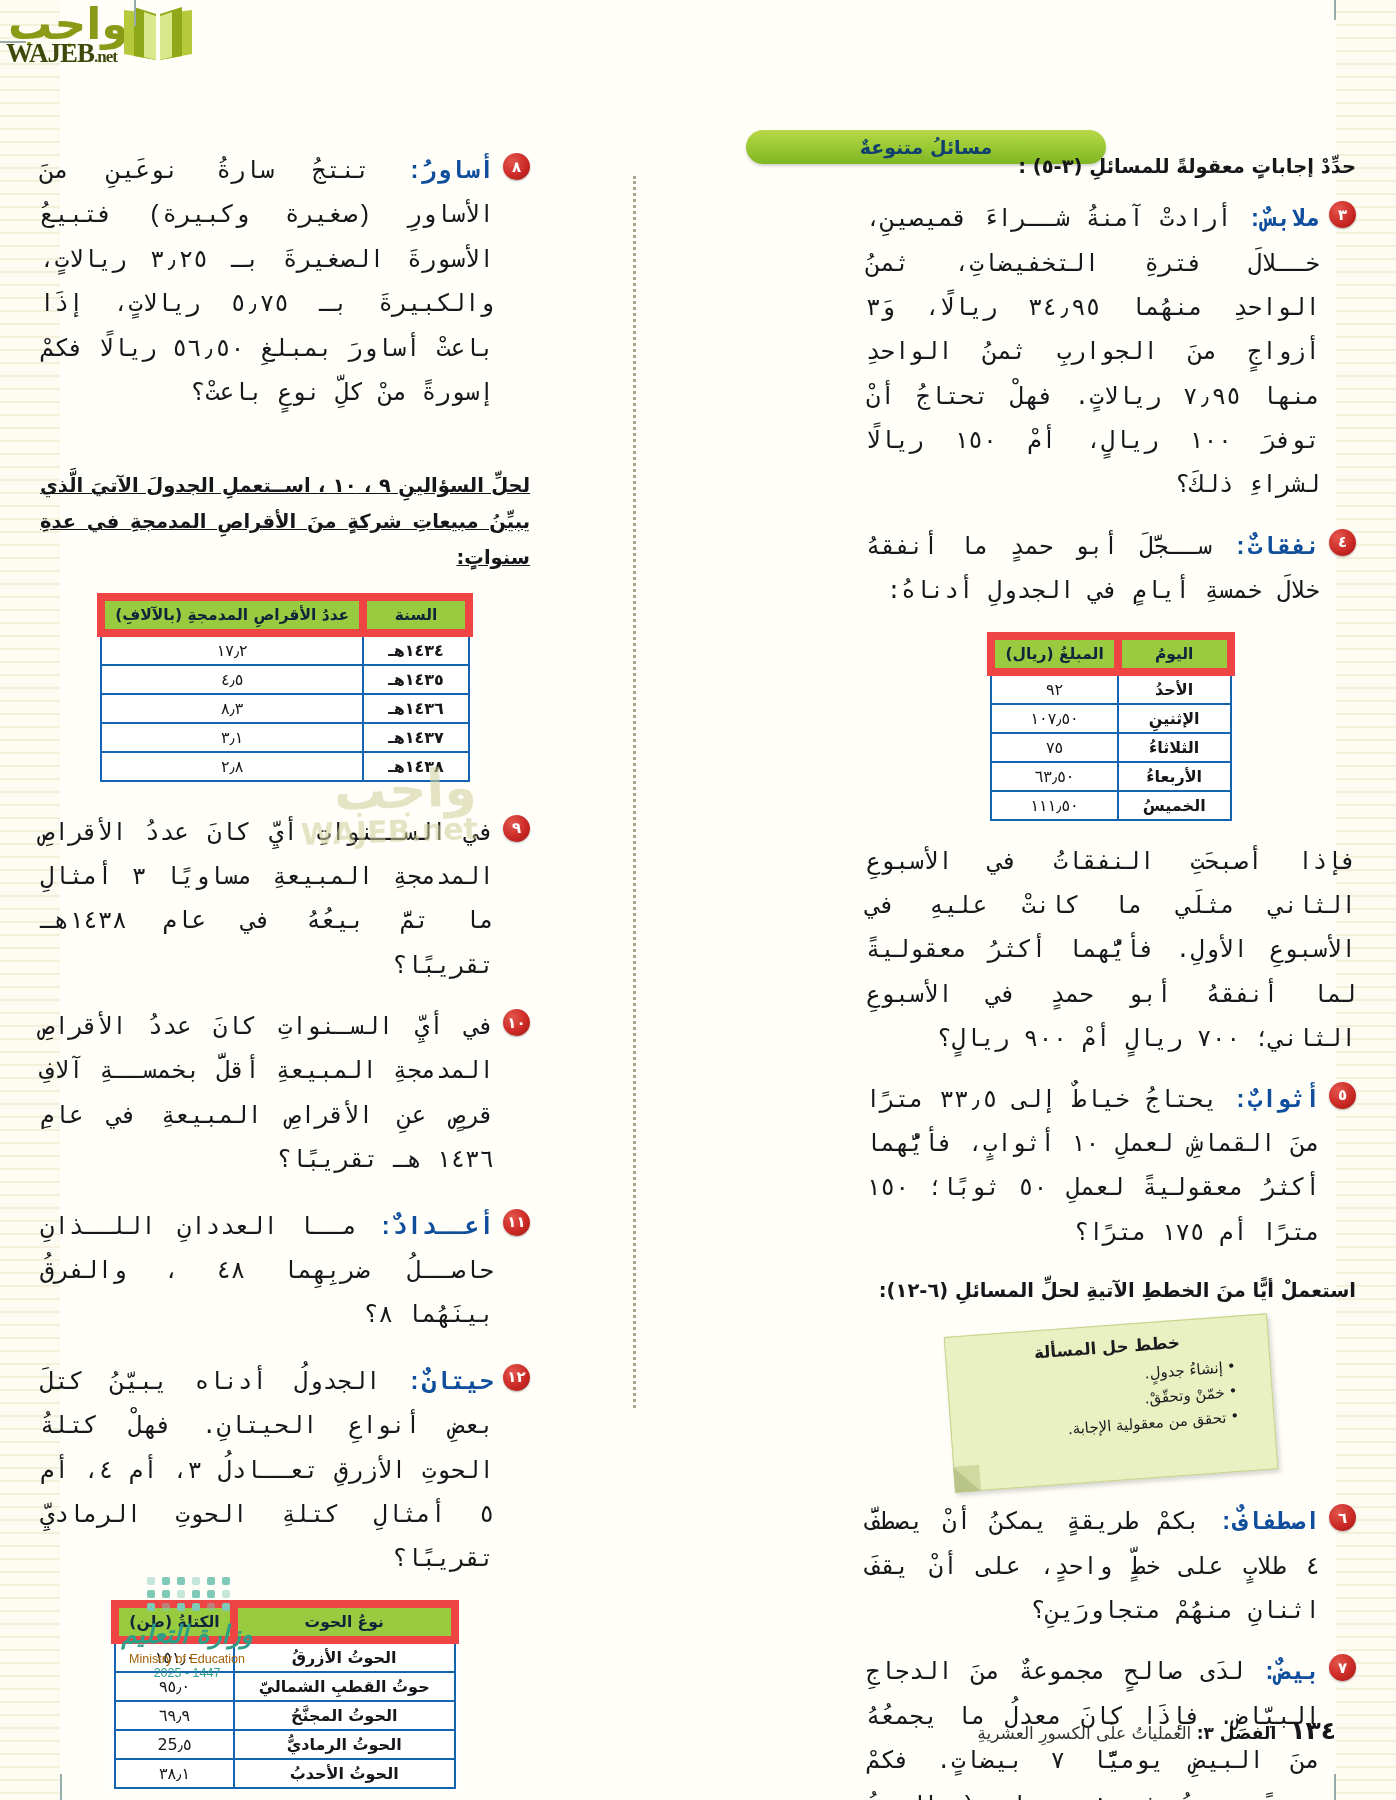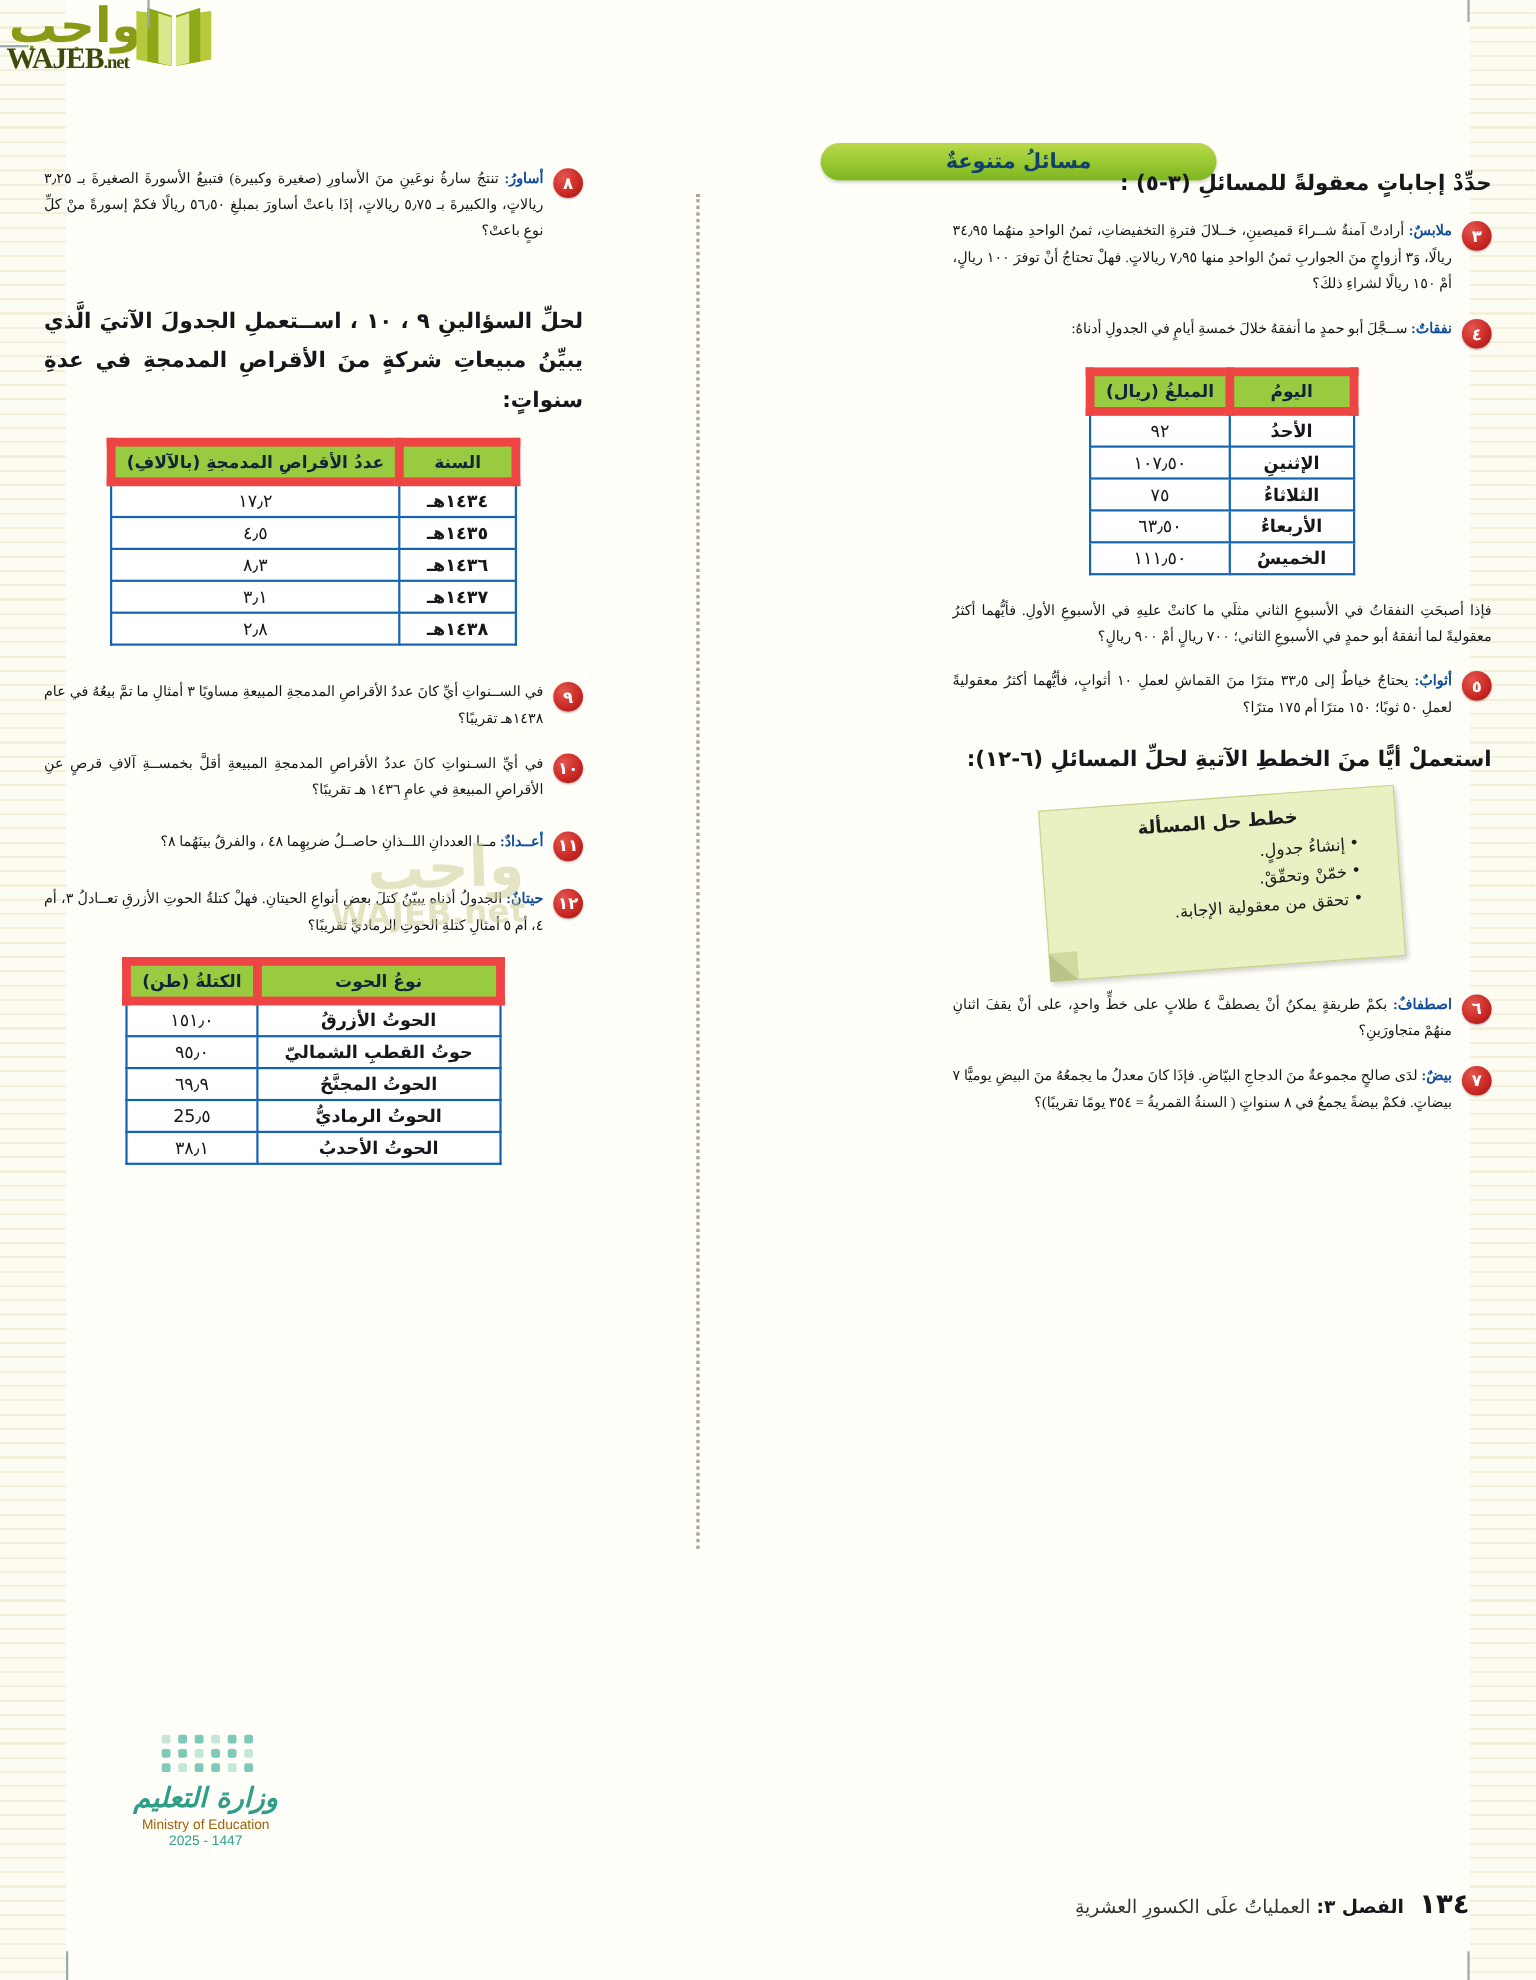--- a/index.html
+++ b/index.html
@@ -73,22 +73,22 @@
   .prob{display:flex;flex-direction:row;align-items:flex-start;margin-bottom:17px;}
   .num{
     flex:0 0 auto;width:27px;height:27px;border-radius:50%;
     background:radial-gradient(circle at 34% 30%,#e2564d 0%,#cc2a26 55%,#9d1512 100%);
     color:#fff;font-size:15px;font-weight:bold;
     display:flex;align-items:center;justify-content:center;
     font-family:"DejaVu Sans",sans-serif;
     box-shadow:0 1px 2px rgba(0,0,0,.3);margin-left:9px;margin-top:3px;
   }
   .ptext{
-    flex:1 1 auto;font-size:13px;line-height:1.85;color:#16171a;
-    text-align:justify;font-family:Liberation Serif, serif;
+    flex:1 1 auto;font-size:24px;line-height:1.85;color:#16171a;
+    text-align:justify;font-family:Liberation Mono, monospace;
   }
   .cat{color:#0f4e9c;font-weight:bold;}
 
   
   table.tbl{
     border-collapse:collapse;margin:14px auto 6px auto;
     background:#fff;border:2.5px solid #1464b4;
   }
   table.tbl th{
     background:#98cb3f;color:#11243a;font-weight:bold;
@@ -263,21 +263,21 @@
     </div>
   </div>
 
   <div class="col col-left">
 
     <div class="prob">
       <div class="num">٨</div>
       <div class="ptext"><span class="cat">أساورُ:</span><span> تنتجُ سارةُ نوعَينِ منَ الأساورِ (صغيرة وكبيرة) فتبيعُ الأسورةَ الصغيرةَ بـ ٣٫٢٥ ريالاتٍ، والكبيرةَ بـ ٥٫٧٥ ريالاتٍ، إذَا باعتْ أساورَ بمبلغِ ٥٦٫٥٠ ريالًا فكمْ إسورةً منْ كلِّ نوعٍ باعتْ؟</span></div>
     </div>
 
-    <div class="bold-intro" style="margin-top:52px;">لحلِّ السؤالينِ ٩ ، ١٠ ، اســتعملِ الجدولَ الآتيَ الَّذي يبيِّنُ مبيعاتِ شركةٍ منَ الأقراصِ المدمجةِ في عدةِ سنواتٍ:</div>
+    <div class="bold-intro" style="margin-top:52px;text-decoration:underline;">لحلِّ السؤالينِ ٩ ، ١٠ ، اســتعملِ الجدولَ الآتيَ الَّذي يبيِّنُ مبيعاتِ شركةٍ منَ الأقراصِ المدمجةِ في عدةِ سنواتٍ:</div>
 
     <table class="tbl">
       <thead>
           <tr>
         <th>السنة</th>
         <th>عددُ الأقراصِ المدمجةِ (بالآلافِ)</th>
       </tr>
         </thead>
       <tbody>
         <tr>

